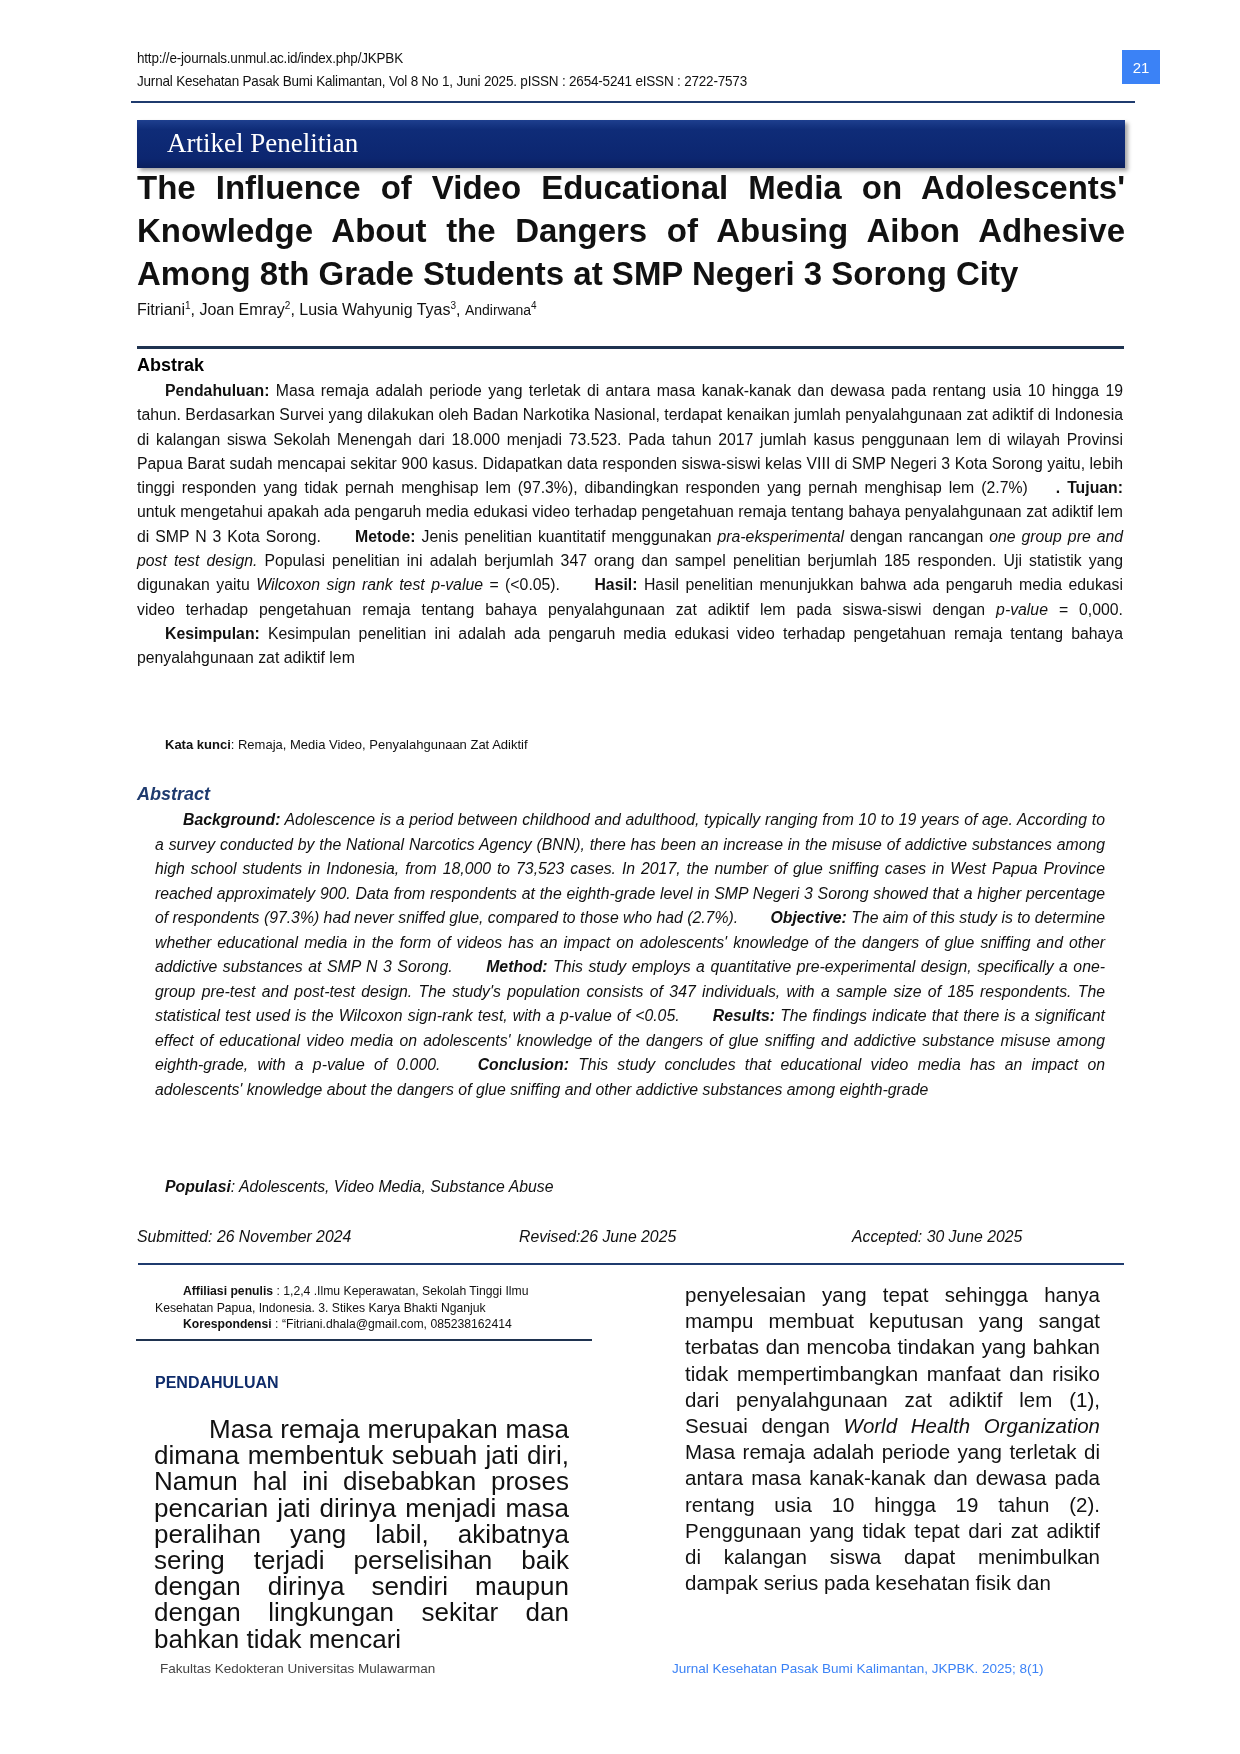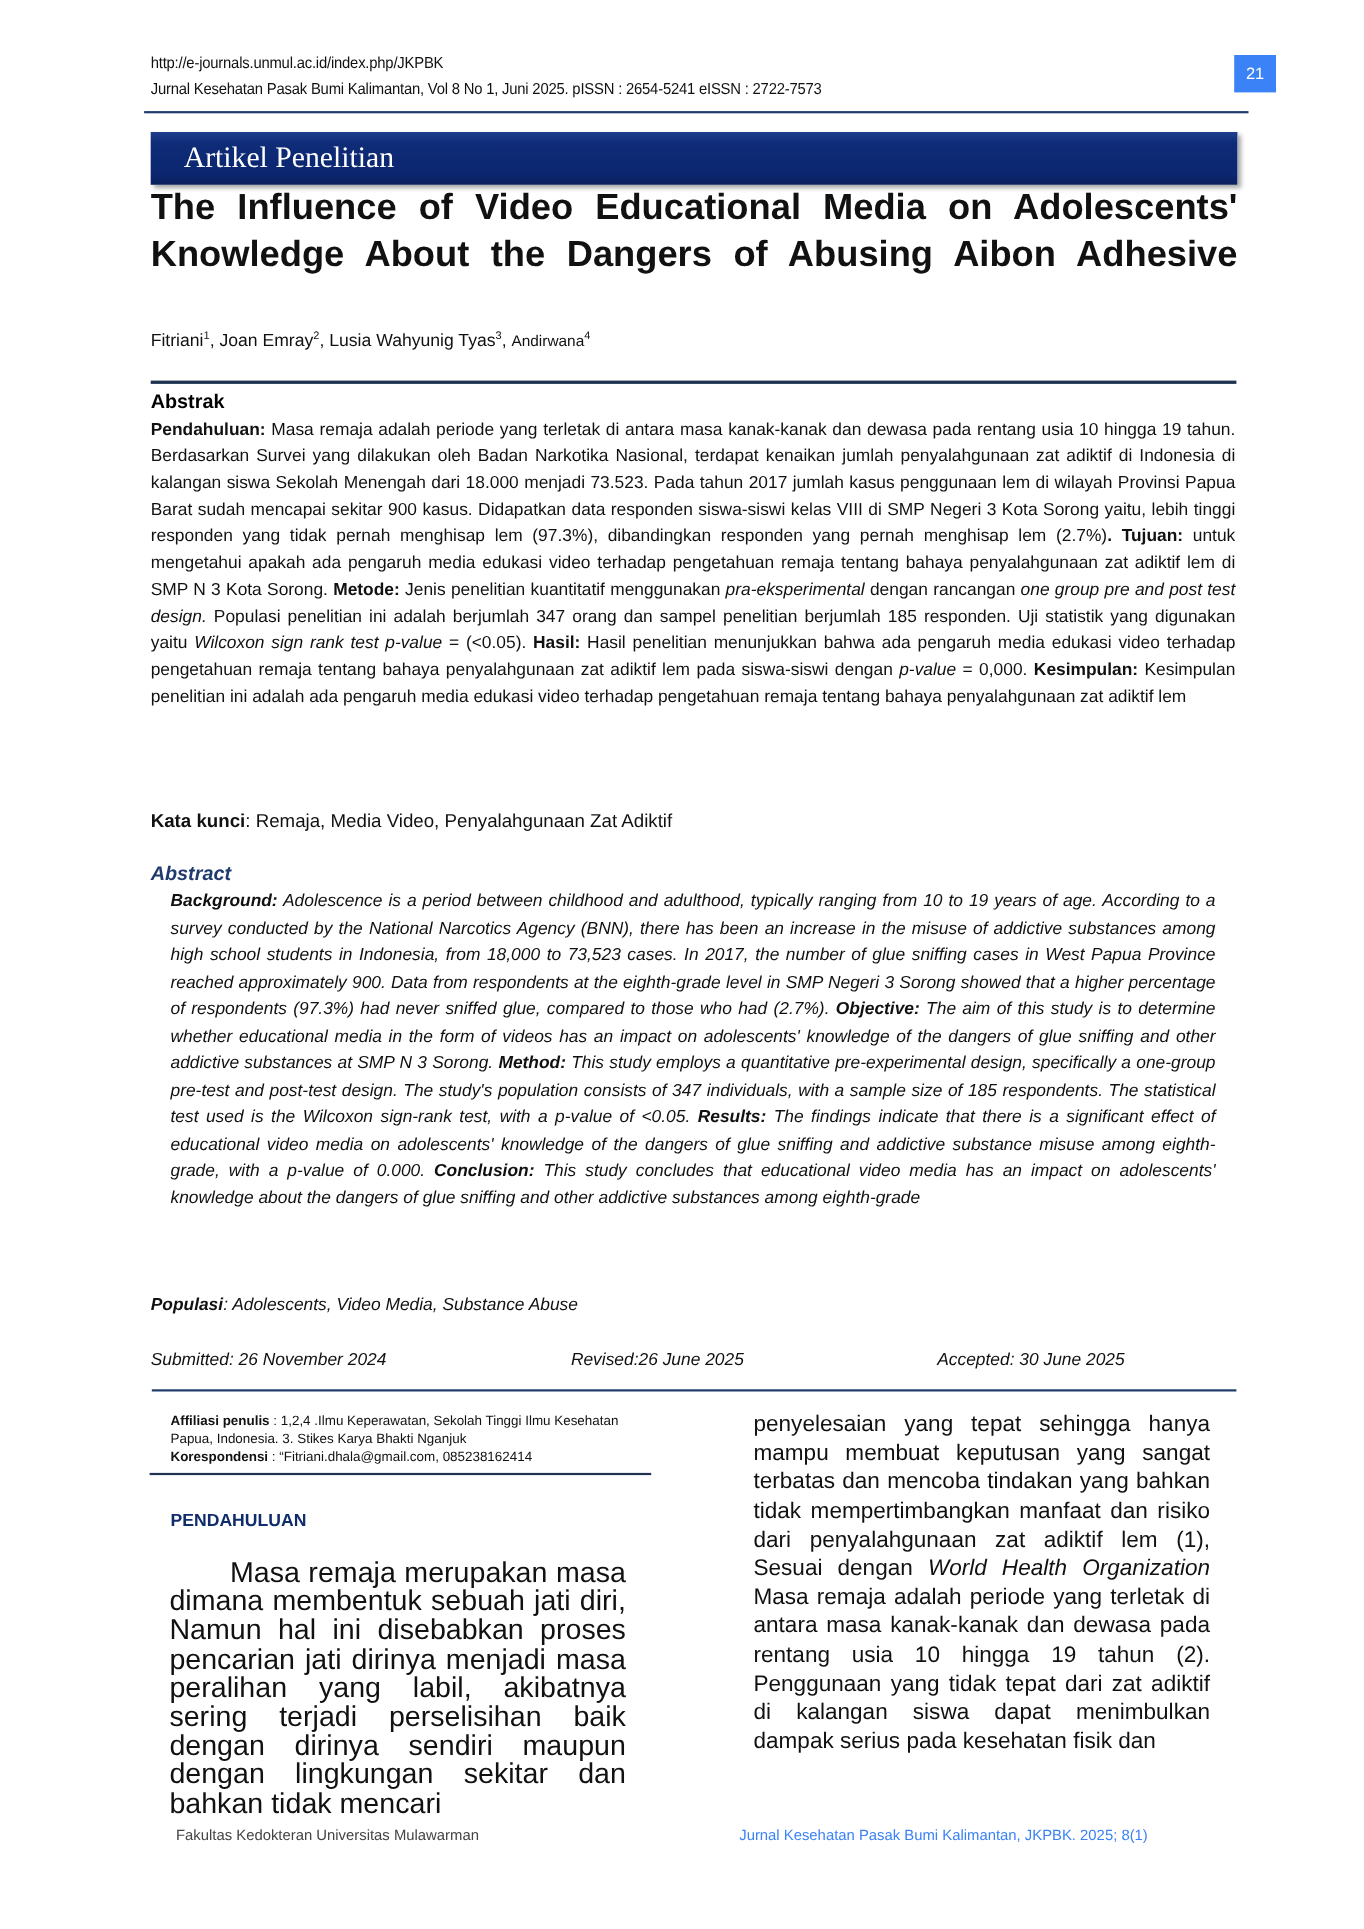--- a/index.html
+++ b/index.html
@@ -13,56 +13,57 @@
   .banner { left: 137px; top: 120px; width: 988px; height: 48px; background: linear-gradient(#1e3f8e 0%, #0f2c78 20%, #0c2670 80%, #0a1f5c 100%); box-shadow: 3px 3px 4px rgba(0,0,0,0.35); }
   .banner-text { position: absolute; left: 30px; top: 8px; font-family: "Liberation Serif", "DejaVu Serif", serif; font-size: 27px; color: #ffffff; }
   .title { left: 137px; top: 166px; width: 988px; font-size: 33px; font-weight: bold; line-height: 43px; text-align: justify; text-align-last: left; }
   .title div { text-align: justify; text-align-last: justify; }
   .title div.last { text-align-last: left; }
   .authors { left: 137px; top: 300px; font-size: 16px; }
   .authors sup { font-size: 10px; }
   .rule-mid { left: 137px; top: 346px; width: 987px; height: 3px; background: #1f3350; }
   .h-abstrak { left: 137px; top: 355px; font-size: 18px; font-weight: bold; color: #000000; }
   .abstrak-body { left: 137px; top: 379px; width: 986px; font-size: 15.8px; line-height: 24.3px; text-align: justify; }
-  .kata-kunci { left: 137px; top: 737px; font-size: 17px; }
+  .kata-kunci { left: 137px; top: 737px; font-size: 13px; }
   .h-abstract { left: 137px; top: 784px; font-size: 18px; font-weight: bold; font-style: italic; color: #1f3b6e; }
   .abstract-body { left: 155px; top: 808px; width: 950px; font-size: 15.8px; line-height: 24.5px; font-style: italic; text-align: justify; }
   .keywords { left: 137px; top: 1178px; font-size: 15.8px; font-style: italic; }
   .dates { left: 137px; top: 1228px; width: 960px; font-size: 15.8px; font-style: italic; }
   .dates span { position: absolute; top: 0; white-space: nowrap; }
   .rule-dates { left: 138px; top: 1263px; width: 986px; height: 2px; background: #1f3b6e; }
   .affil { left: 155px; top: 1283px; width: 430px; font-size: 12.2px; line-height: 16.5px; }
   .rule-affil { left: 136px; top: 1339px; width: 456px; height: 2px; background: #1f3350; }
   .h-pend { left: 155px; top: 1374px; font-size: 16px; font-weight: bold; color: #0f2c6b; }
   .col-left { left: 154px; top: 1416px; width: 415px; font-size: 26px; line-height: 26.2px; text-align: justify; }
   .col-left p, .col-right p { margin: 0; }
   .col-left p { text-indent: 55px; }
   .col-right { left: 685px; top: 1282px; width: 415px; font-size: 20.5px; line-height: 26.2px; text-align: justify; }
   .footer-left { left: 160px; top: 1661px; font-size: 13.5px; color: #444; }
   .footer-right { left: 672px; top: 1661px; font-size: 13.5px; color: #3b82f6; }
-  b { font-weight: bold; }
+  b { font-weight: bold; margin-left: 28px; }
   i { font-style: italic; }
 </style>
 </head>
 <body>
 
 <div class="abs hdr-url">http://e-journals.unmul.ac.id/index.php/JKPBK</div>
 <div class="abs hdr-journal">Jurnal Kesehatan Pasak Bumi Kalimantan, Vol 8 No 1, Juni 2025. pISSN : 2654-5241 eISSN : 2722-7573</div>
 <div class="abs page-num">
     <span>21</span>
   </div>
 <div class="abs hdr-rule"></div>
 
 <div class="abs banner">
   <span class="banner-text">Artikel Penelitian</span>
 </div>
 
 <div class="abs title">
   <div>The Influence of Video Educational Media on Adolescents'</div>
   <div>Knowledge About the Dangers of Abusing Aibon Adhesive</div>
+  <div class="last">Among 8th Grade Students at SMP Negeri 3 Sorong City</div>
 </div>
 
 <div class="abs authors">
   <span>Fitriani</span><sup>1</sup>, 
   <span>Joan Emray</span><sup>2</sup>, 
   <span>Lusia Wahyunig Tyas</span><sup>3</sup>, 
   <span style="font-size:14px">Andirwana</span><sup>4</sup>
 </div>
 
 <div class="abs rule-mid"></div>

